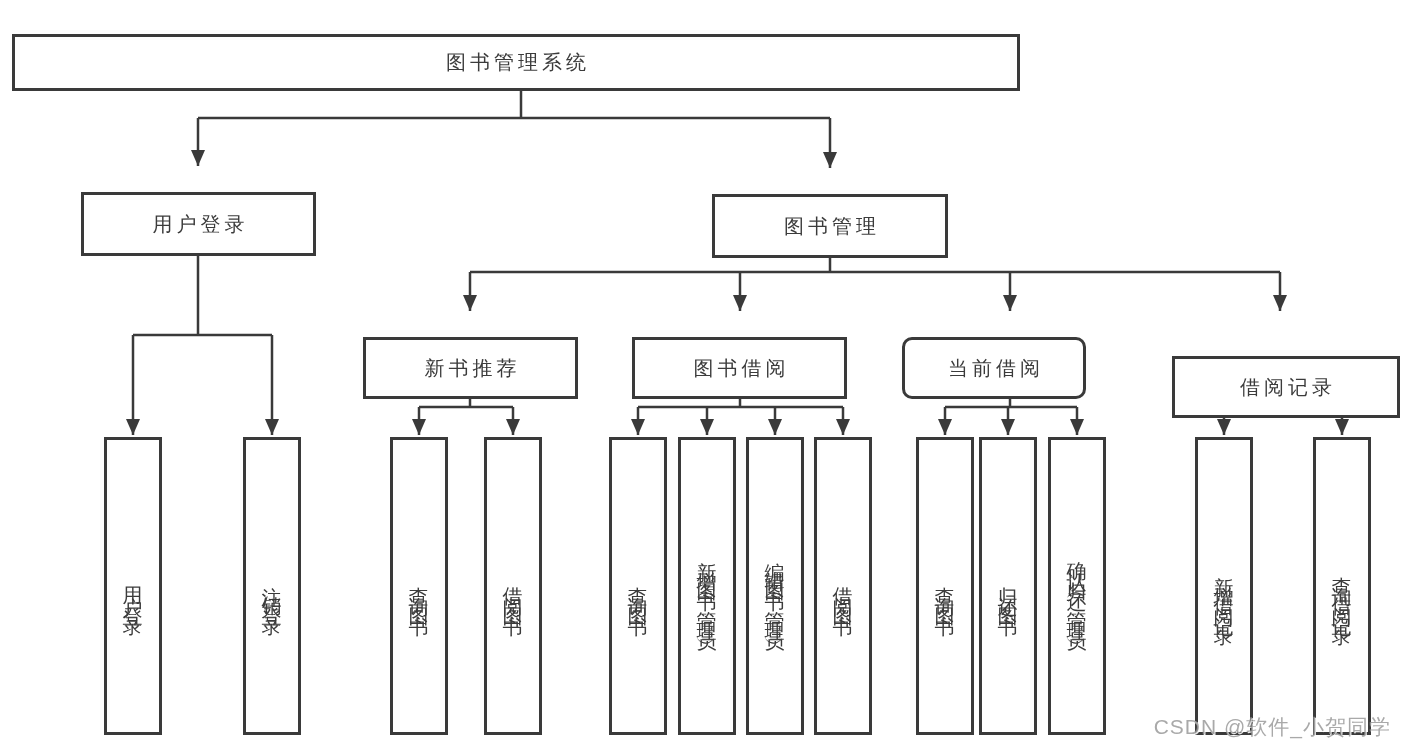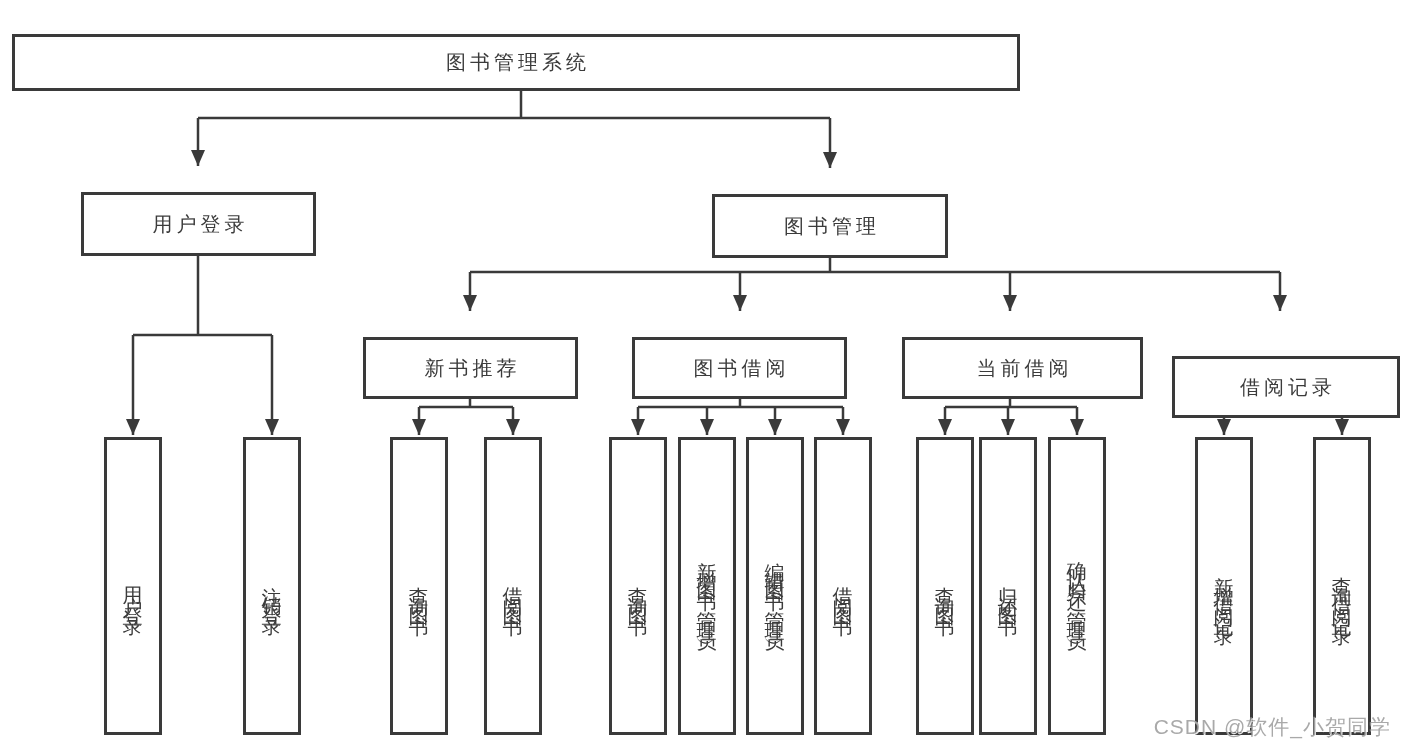--- a/index.html
+++ b/index.html
@@ -37,21 +37,21 @@
     color:#3b3b3b;
     margin-bottom:-10px; 
     line-height:1;
   }
   
   #n-root{left:12px;top:10px;width:1008px;height:57px;}
   #n-user-login{left:81px;top:168px;width:235px;height:64px;}
   #n-book-mgmt{left:712px;top:170px;width:236px;height:64px;}
   #n-new-book{left:363px;top:313px;width:215px;height:62px;}
   #n-book-borrow{left:632px;top:313px;width:215px;height:62px;}
-  #n-current-borrow{left:902px;top:313px;width:241px;height:62px;}
+  #n-current-borrow{left:902px;top:313px;width:184px;height:62px;border-radius:10px;}
   #n-borrow-records{left:1172px;top:332px;width:228px;height:62px;}
   .leaf{top:437px;width:58px;height:298px;}
   #l-a1{left:104px;} #l-a2{left:243px;}
   #l-b1{left:390px;} #l-b2{left:484px;}
   #l-c1{left:609px;} #l-c2{left:678px;} #l-c3{left:746px;} #l-c4{left:814px;}
   #l-d1{left:916px;} #l-d2{left:979px;} #l-d3{left:1048px;}
   #l-e1{left:1195px;} #l-e2{left:1313px;}
   #watermark{
     position:absolute;
     right:14px;bottom:6px;

